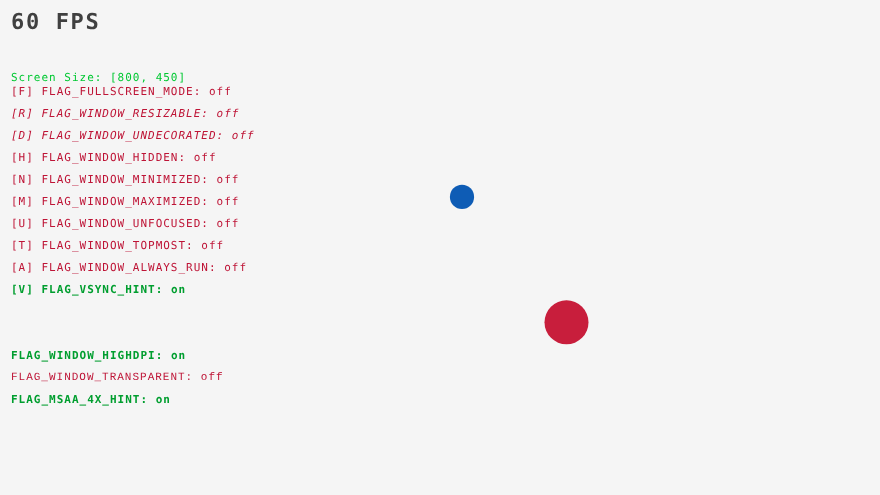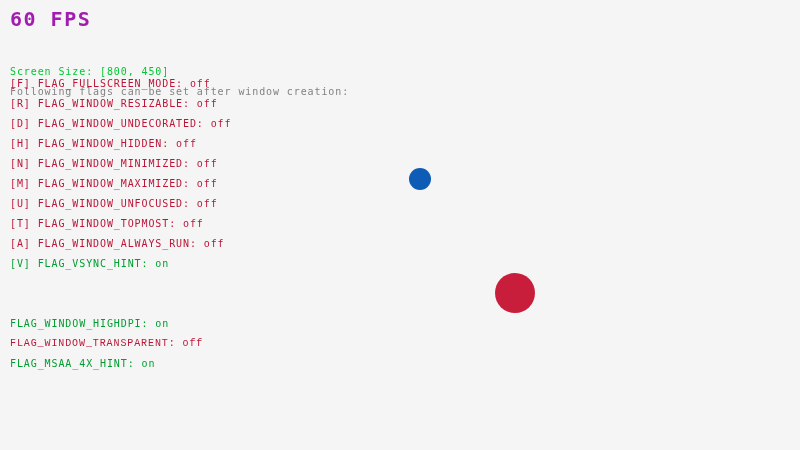--- a/index.html
+++ b/index.html
@@ -50,21 +50,21 @@
   #hint-before { top: 298px; color: #828282; }
 
   .flag-row {
     position: absolute;
     left: 10px;
     white-space: pre;
     font-size: 10px;
     letter-spacing: 0.9px;
     line-height: 12px;
   }
-  .flag-row.on  { color: #009e2f; }
+  .flag-row.on  { color: #009e2f; font-weight: bold; }
   .flag-row.off { color: #be1436; }
 
   .flag-key   { }
   .flag-name  { }
   .flag-value { }
 
   
   .ball {
     position: absolute;
     border-radius: 50%;
@@ -82,30 +82,29 @@
     left: 495px;
     top: 273px;
     background: #c81e3c;
   }
 </style>
 </head>
 <body>
 
 <div id="app" style="background: rgb(245, 245, 245);">
 
-  <div id="fps-counter" style="color: #a21caf;">60 FPS</div>
+  <div id="fps-counter" style="color: #404040;">60 FPS</div>
 
   <div class="line" id="screen-size-line" style="color: rgb(0, 200, 50);">Screen Size: [800, 450]</div>
 
-  <div class="line" id="hint-after" style="color: rgb(130, 130, 130);">Following flags can be set after window creation:</div>
 
   <div id="flags-after">
       <div class="flag-row off" style="top: 78px;"><span class="flag-key">[F] </span><span class="flag-name">FLAG_FULLSCREEN_MODE: </span><span class="flag-value">off</span></div>
-      <div class="flag-row off" style="top: 98px;"><span class="flag-key">[R] </span><span class="flag-name">FLAG_WINDOW_RESIZABLE: </span><span class="flag-value">off</span></div>
-      <div class="flag-row off" style="top: 118px;"><span class="flag-key">[D] </span><span class="flag-name">FLAG_WINDOW_UNDECORATED: </span><span class="flag-value">off</span></div>
+      <div class="flag-row off" style="top: 98px; font-style: italic;"><span class="flag-key">[R] </span><span class="flag-name">FLAG_WINDOW_RESIZABLE: </span><span class="flag-value">off</span></div>
+      <div class="flag-row off" style="top: 118px; font-style: italic;"><span class="flag-key">[D] </span><span class="flag-name">FLAG_WINDOW_UNDECORATED: </span><span class="flag-value">off</span></div>
       <div class="flag-row off" style="top: 138px;"><span class="flag-key">[H] </span><span class="flag-name">FLAG_WINDOW_HIDDEN: </span><span class="flag-value">off</span></div>
       <div class="flag-row off" style="top: 158px;"><span class="flag-key">[N] </span><span class="flag-name">FLAG_WINDOW_MINIMIZED: </span><span class="flag-value">off</span></div>
       <div class="flag-row off" style="top: 178px;"><span class="flag-key">[M] </span><span class="flag-name">FLAG_WINDOW_MAXIMIZED: </span><span class="flag-value">off</span></div>
       <div class="flag-row off" style="top: 198px;"><span class="flag-key">[U] </span><span class="flag-name">FLAG_WINDOW_UNFOCUSED: </span><span class="flag-value">off</span></div>
       <div class="flag-row off" style="top: 218px;"><span class="flag-key">[T] </span><span class="flag-name">FLAG_WINDOW_TOPMOST: </span><span class="flag-value">off</span></div>
       <div class="flag-row off" style="top: 238px;"><span class="flag-key">[A] </span><span class="flag-name">FLAG_WINDOW_ALWAYS_RUN: </span><span class="flag-value">off</span></div>
       <div class="flag-row on" style="top: 258px;"><span class="flag-key">[V] </span><span class="flag-name">FLAG_VSYNC_HINT: </span><span class="flag-value">on</span></div>
     </div>
 
 

